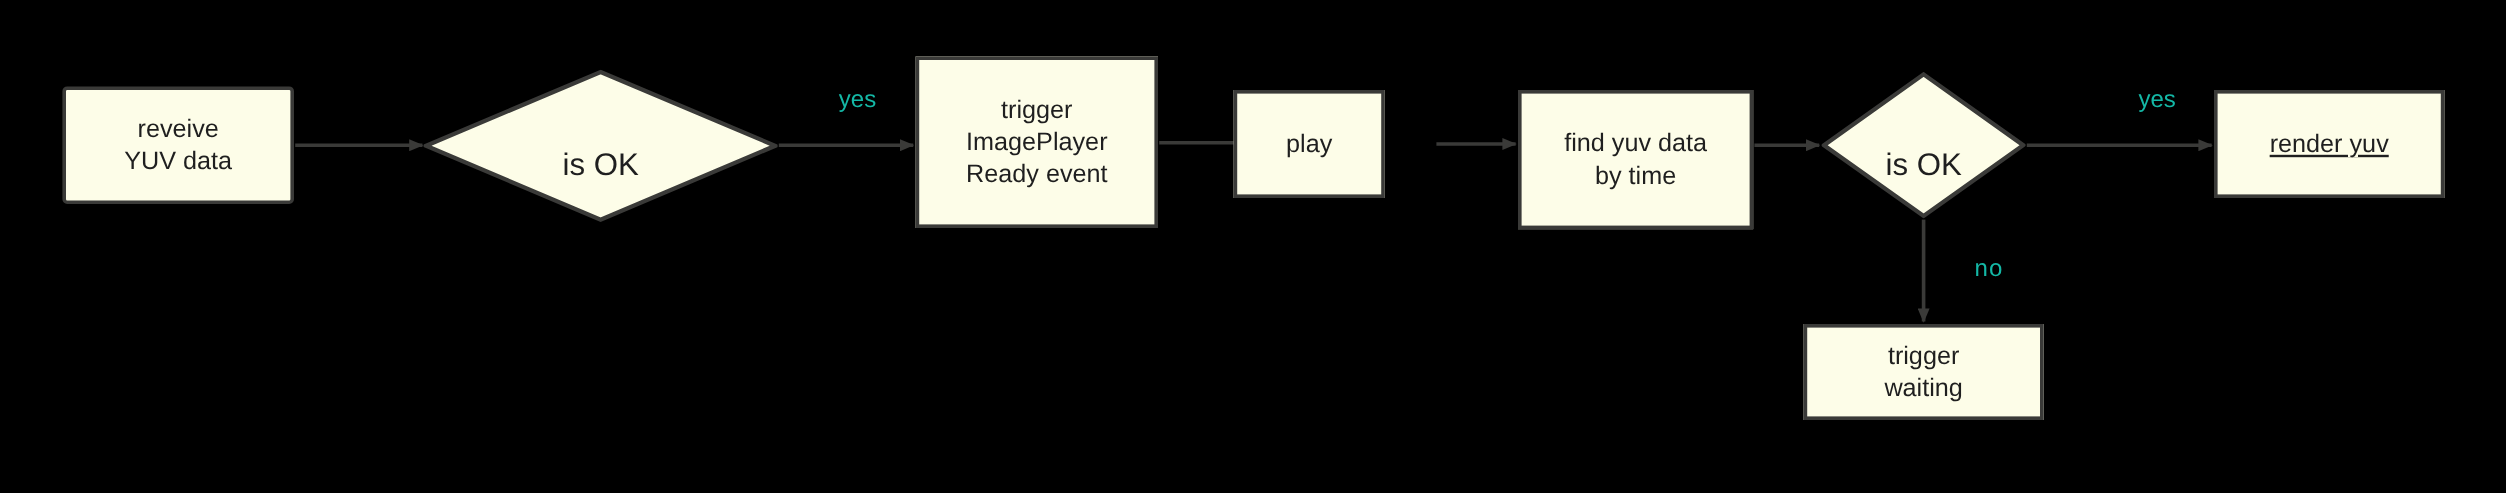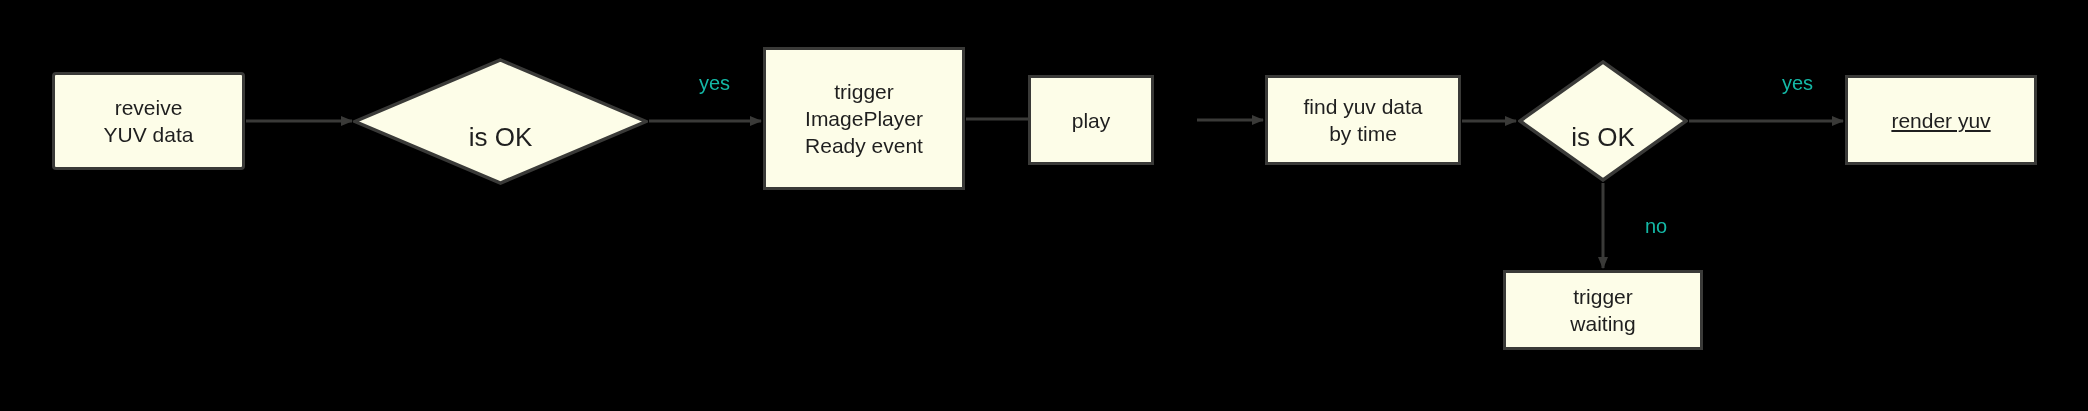--- a/index.html
+++ b/index.html
@@ -129,35 +129,35 @@
   <div class="node" style="left:763px; top:47px; width:202px; height:143px;">
     <span>trigger
 ImagePlayer
 Ready event</span>
   </div>
 
   <div class="node" style="left:1028px; top:75px; width:126px; height:90px;">
     <span>play</span>
   </div>
 
-  <div class="node" style="left:1265px; top:75px; width:196px; height:90px;">
+  <div class="node" style="left:1265px; top:75px; width:196px; height:116px;">
     <span>find yuv data
 by time</span>
   </div>
 
   <div class="diamond-wrap" style="left:1518px; top:60px; width:170px; height:122px;">
     <svg width="170" height="122" viewBox="0 0 170 122">
       <polygon points="85,2 168,61 85,120 2,61" fill="#fdfde8" stroke="#3a3a38" stroke-width="3.5" stroke-linejoin="miter"></polygon>
     </svg>
     <div class="diamond-label">is OK</div>
   </div>
 
   <div class="edge-label" style="left:1782px; top:72px;">yes</div>
 
-  <div class="edge-label" style="left:1645px; top:215px;">no</div>
+  <div class="edge-label" style="left:1645px; top:215px;font-family:Liberation Mono, monospace;">no</div>
 
   <div class="node" style="left:1845px; top:75px; width:192px; height:90px;text-decoration:underline;">
     <span>render yuv</span>
   </div>
 
   <div class="node" style="left:1503px; top:270px; width:200px; height:80px;">
     <span>trigger
 waiting</span>
   </div>
 

